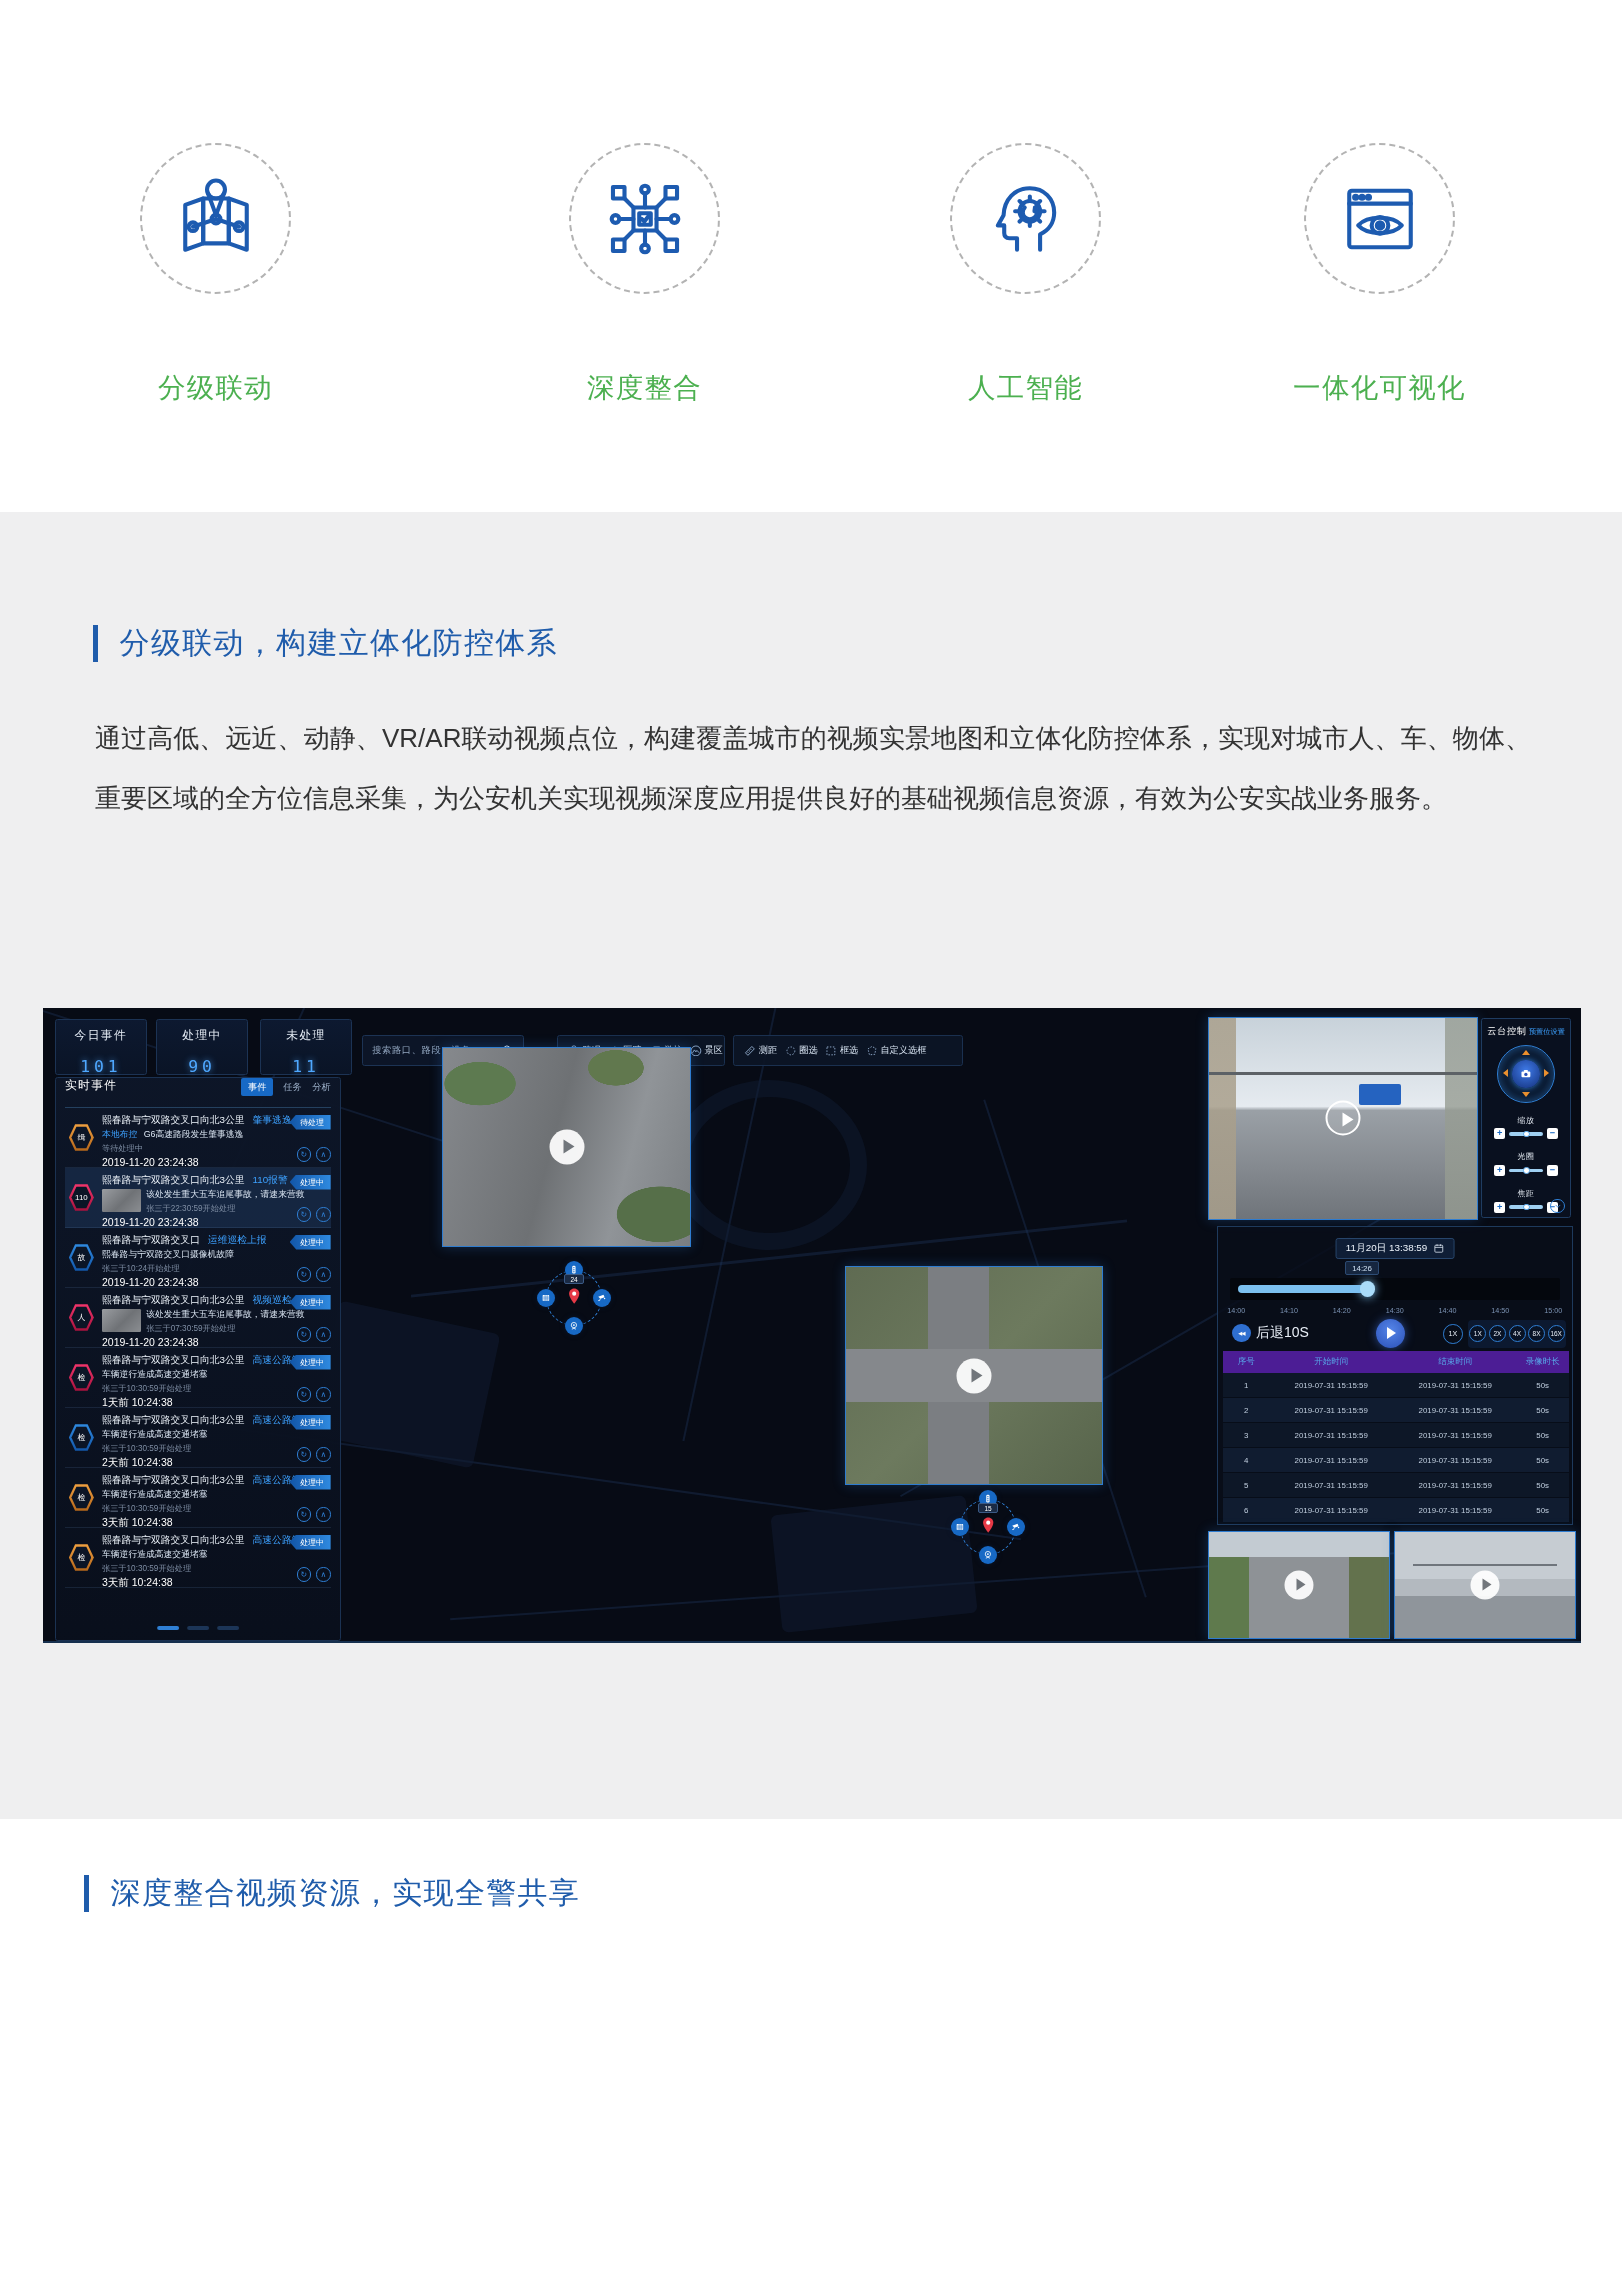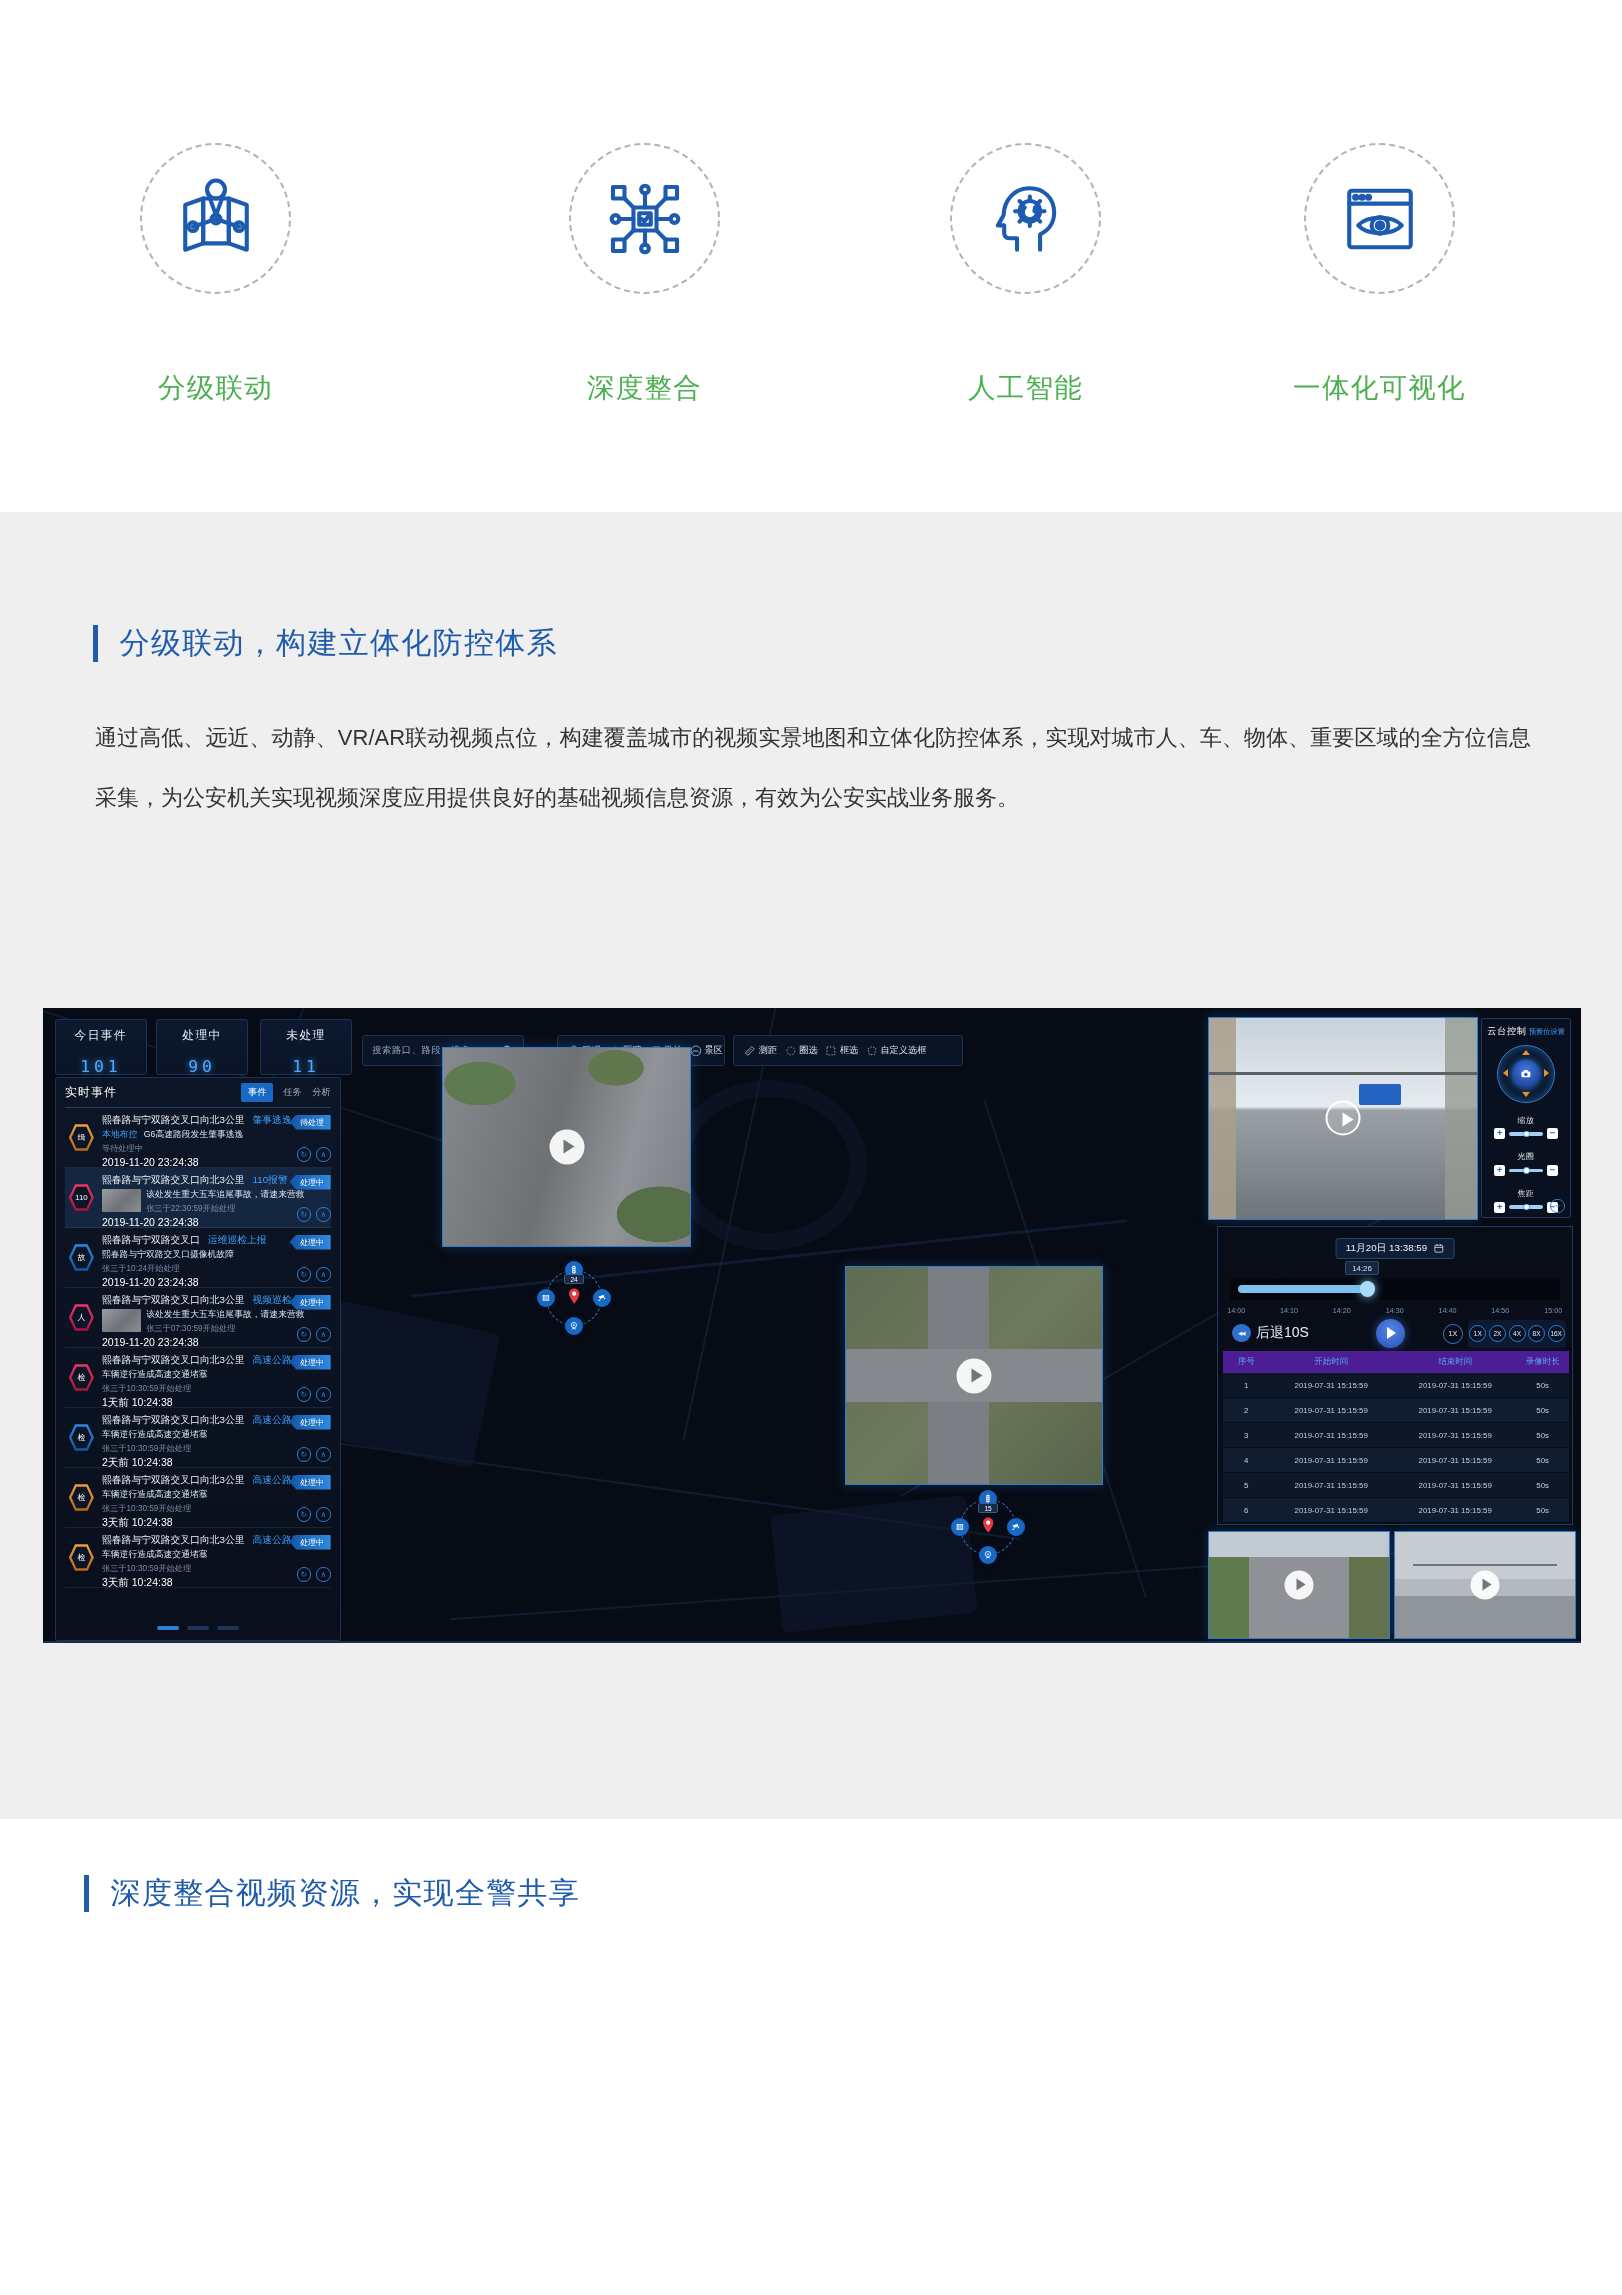--- a/index.html
+++ b/index.html
@@ -17,21 +17,21 @@
   .ring svg { stroke:#1d5bb0; fill:none; stroke-width:3.2; stroke-linejoin:round; stroke-linecap:round; }
   .feat-label { margin-top:76px; font-size:27.5px; color:#4cb050; letter-spacing:1.3px; }
 
   
   .hrow { position:absolute; display:flex; align-items:center; gap:22px; }
   .hbar { width:4.6px; height:37px; background:#1f5cab; }
   .htxt { font-size:30px; color:#1f5cab; letter-spacing:1.3px; }
   .h1 { left:93px; top:623px; }
   .h2 { left:84px; top:1873px; }
   .para { position:absolute; color:#333333; text-align:justify; }
-  .p1 { left:95px; top:708px; width:1436px; font-size:22px; line-height:60px; }
+  .p1 { left:95px; top:708px; width:1436px; font-size:26px; line-height:60px; }
   .p2 { left:73px; top:2010px; width:1492px; font-size:27.5px; line-height:68px; }
 
   
   .dash { position:absolute; left:43px; top:1008px; width:1538px; height:635px; background:#070b15;
           overflow:hidden; border-bottom:2px solid #16304f; }
   .mline { position:absolute; background:rgba(30,52,90,.40); }
   .mblock { position:absolute; background:rgba(16,28,50,.55); border-radius:6.5px; }
   .mring { position:absolute; border:17px solid rgba(16,28,50,.5); border-radius:50%; }
 
   
@@ -53,21 +53,21 @@
             border-radius:2.6px; display:flex; align-items:center; padding:0 6.5px; }
   .tg1 { left:514px; width:168px; }
   .tg2 { left:690px; width:230px; }
   .ti { display:flex; align-items:center; gap:2.6px; margin:0 3.9px; font-size:9.2px; color:#d8e4f2; white-space:nowrap; }
   .ti svg { stroke:#a9c7ea; fill:none; stroke-width:1.6; }
 
   
   .epanel { position:absolute; left:11.8px; top:69px; width:286px; height:564px; border-radius:2.6px;
             background:linear-gradient(180deg,rgba(13,22,40,.96),rgba(9,15,28,.96));
             border:0.7px solid #1b3252; padding:0 9.2px; }
-  .ep-head { height:30px; display:flex; align-items:center; justify-content:space-between;
+  .ep-head { height:30px; display:flex; align-items:flex-start; justify-content:space-between;
              border-bottom:0.7px solid #24405f; }
   .ep-title { font-size:11.8px; color:#ffffff; letter-spacing:1.3px; }
   .tabs { display:flex; align-items:center; gap:10.5px; }
   .tab { font-size:9.2px; color:#9fb3cc; cursor:pointer; }
   .tab.active { background:#1769c5; color:#fff; padding:2.6px 6.5px; border-radius:2px; }
 
   .ev { position:relative; height:60px; padding:5.9px 0 0 37px; border-bottom:0.7px solid rgba(90,130,180,.18); overflow:hidden; }
   .ev.ev--sel { background:rgba(34,60,100,.45); }
   .hex { position:absolute; left:3.9px; top:15.7px; width:25px; height:27.5px; }
   .hexo { position:absolute; inset:0; clip-path:polygon(25% 2%,75% 2%,100% 50%,75% 98%,25% 98%,0% 50%); }

